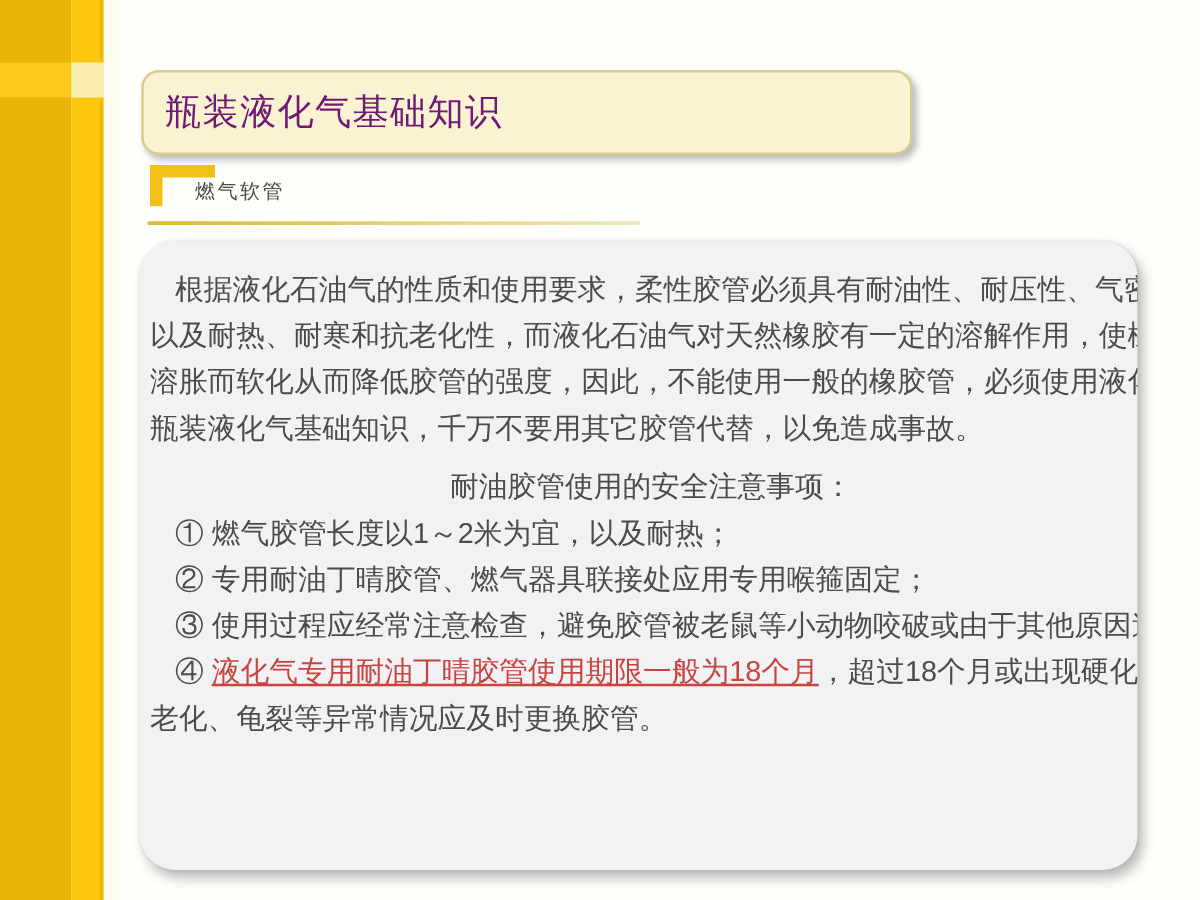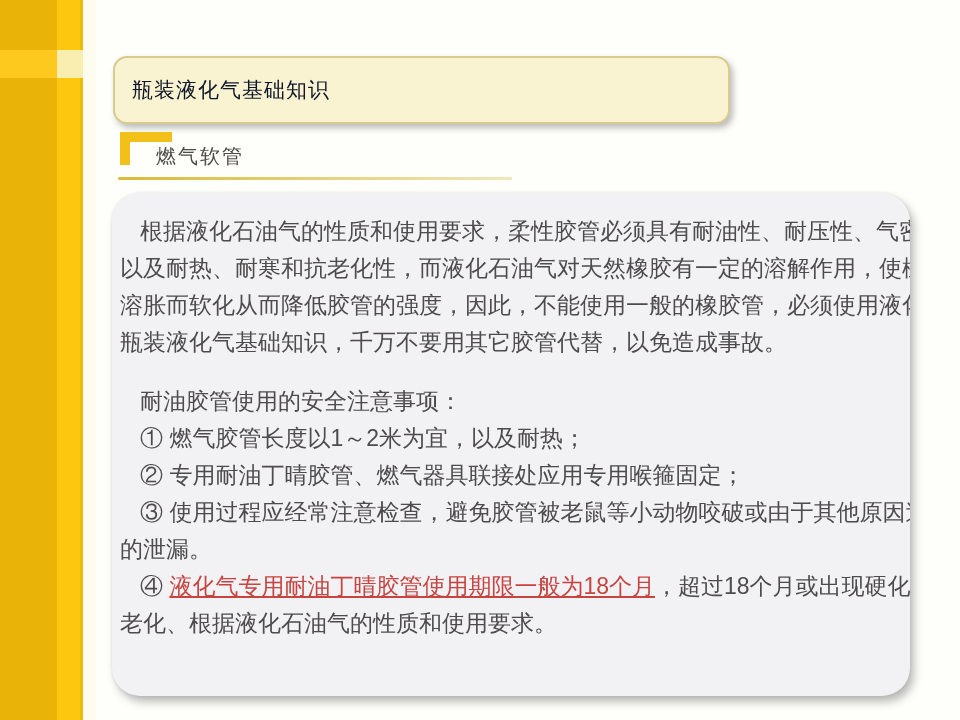--- a/index.html
+++ b/index.html
@@ -15,43 +15,43 @@
   .band-inner   { position:absolute; left:57px; top:50px; width:26px; height:28px; background:#FAEDB0; }
   .pale-strip   { position:absolute; left:83px; top:0; width:13px; height:720px; background:#FDFCEE; }
 
   
   .title-box {
     position:absolute; left:113px; top:56px; width:617px; height:68px; box-sizing:border-box;
     background:#FAF3D2; border:2px solid #D8CB90; border-radius:14px;
     box-shadow:3px 4px 6px rgba(90,90,90,0.40);
     display:flex; align-items:center; padding-left:17px;
   }
-  .title-text { font-size:21px; color:#0f172a; letter-spacing:1px; }
+  .title-text { font-size:29px; color:#701a75; letter-spacing:1px; }
 
   
   .bracket {
     position:absolute; left:120px; top:132px; width:42px; height:23px;
     border-top:10px solid #F3C01A; border-left:10px solid #F3C01A;
   }
-  .section-title { position:absolute; left:156px; top:143px; font-size:20px; color:#4C4B45; letter-spacing:2px; }
+  .section-title { position:absolute; left:156px; top:143px; font-size:16px; color:#4C4B45; letter-spacing:2px; }
   .section-underline {
     position:absolute; left:118px; top:177px; width:394px; height:3px; border-radius:2px;
     background:linear-gradient(to right, #D8BB37, #EFE7BC);
   }
 
   
   .content-card {
     position:absolute; left:112px; top:193px; width:798px; height:503px; box-sizing:border-box;
     background:#F2F1F4; border-radius:28px;
     box-shadow:4px 6px 9px rgba(60,60,60,0.35), 0 0 3px rgba(0,0,0,0.10);
     padding:20px 8px 0 8px; overflow:hidden;
   }
   .tl { height:37px; line-height:37px; font-size:23px; color:#4D4B4B; white-space:nowrap; }
   .tl.indent { padding-left:20px; }
-  .tl.gap { margin-top:22px; }
+  .tl.gap { margin-top:10px;text-align:center; }
   .tl .red { color:#C74440;text-decoration:underline; }
 </style>
 </head>
 <body>
 
 <div class="slide">
 
   <div class="stripe-outer"></div>
   <div class="stripe-inner"></div>
   <div class="band-outer"></div>
@@ -68,18 +68,17 @@
 
   <div class="content-card">
     <div class="tl indent"><span>根据液化石油气的性质和使用要求，柔性胶管必须具有耐油性、耐压性、气密性</span></div>
     <div class="tl"><span>以及耐热、耐寒和抗老化性，而液化石油气对天然橡胶有一定的溶解作用，使橡胶</span></div>
     <div class="tl"><span>溶胀而软化从而降低胶管的强度，因此，不能使用一般的橡胶管，必须使用液化气</span></div>
     <div class="tl"><span>瓶装液化气基础知识，千万不要用其它胶管代替，以免造成事故。</span></div>
     <div class="tl indent gap"><span>耐油胶管使用的安全注意事项：</span></div>
     <div class="tl indent"><span>① 燃气胶管长度以1～2米为宜，以及耐热；</span></div>
     <div class="tl indent"><span>② 专用耐油丁晴胶管、燃气器具联接处应用专用喉箍固定；</span></div>
     <div class="tl indent"><span>③ 使用过程应经常注意检查，避免胶管被老鼠等小动物咬破或由于其他原因造成</span></div>
-    <div class="tl"><span>的泄漏。</span></div>
     <div class="tl indent"><span>④ </span><span class="red">液化气专用耐油丁晴胶管使用期限一般为18个月</span><span>，超过18个月或出现硬化、</span></div>
-    <div class="tl"><span>老化、根据液化石油气的性质和使用要求。</span></div>
+    <div class="tl"><span>老化、龟裂等异常情况应及时更换胶管。</span></div>
   </div>
 
 </div>
 
 </body></html>

